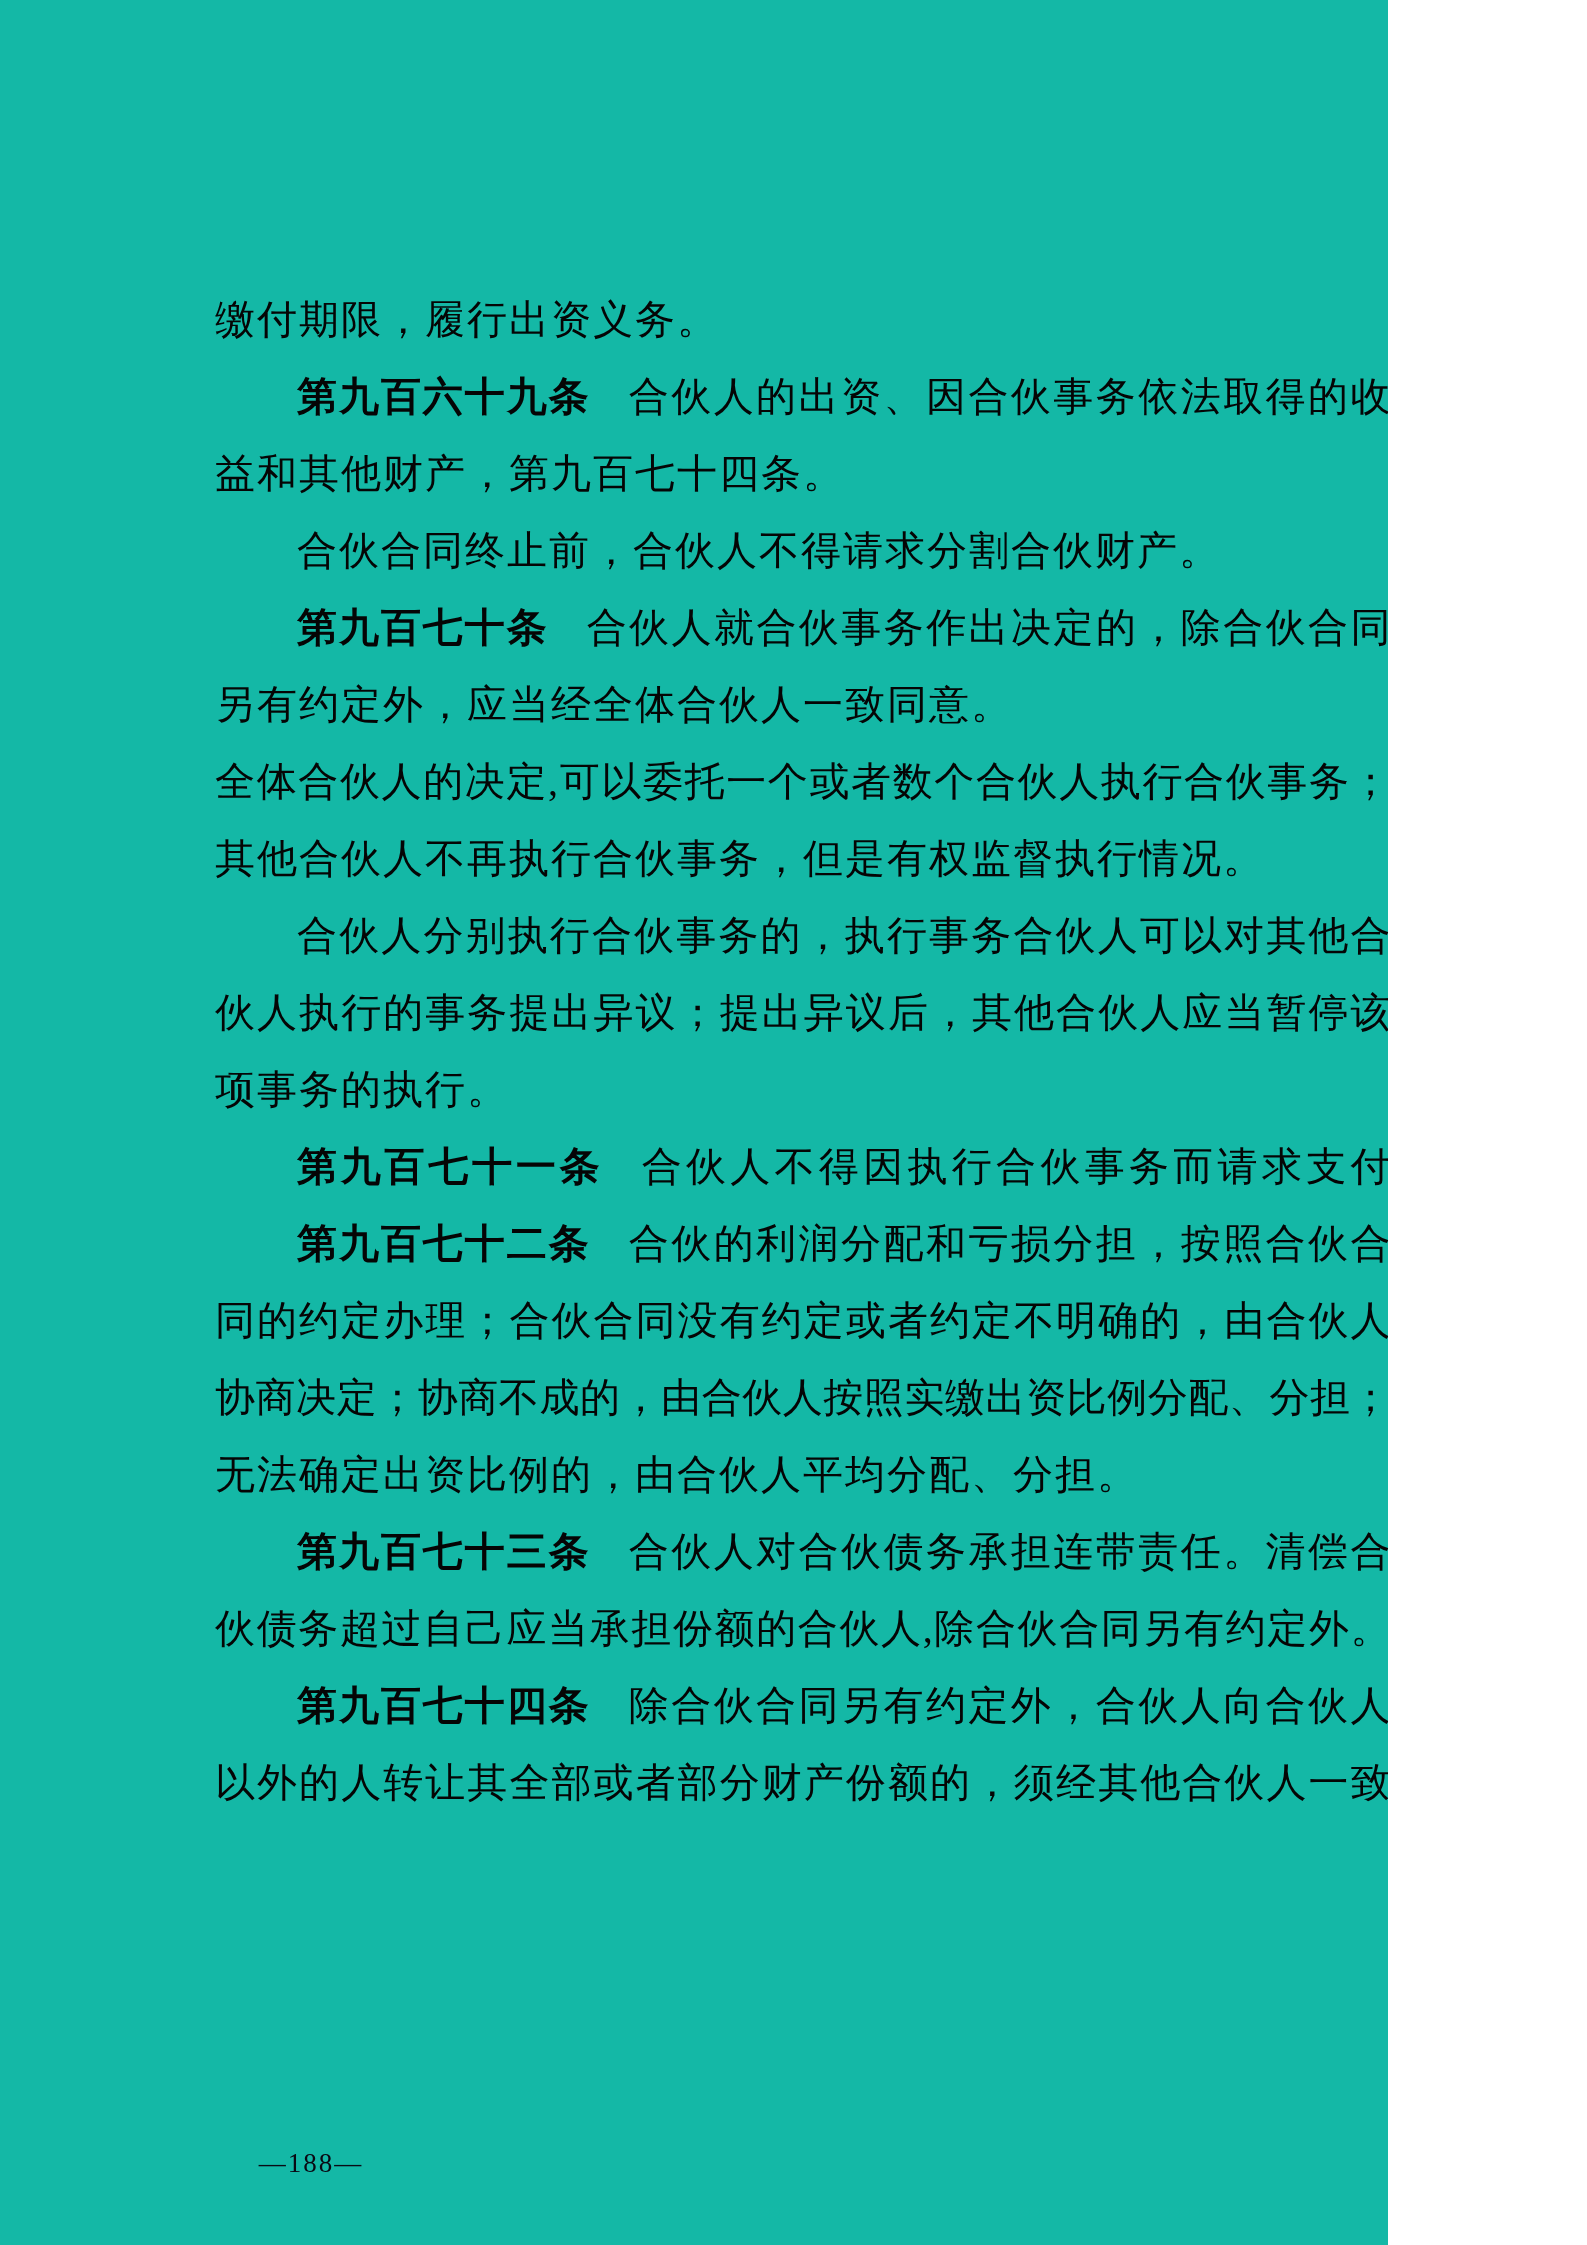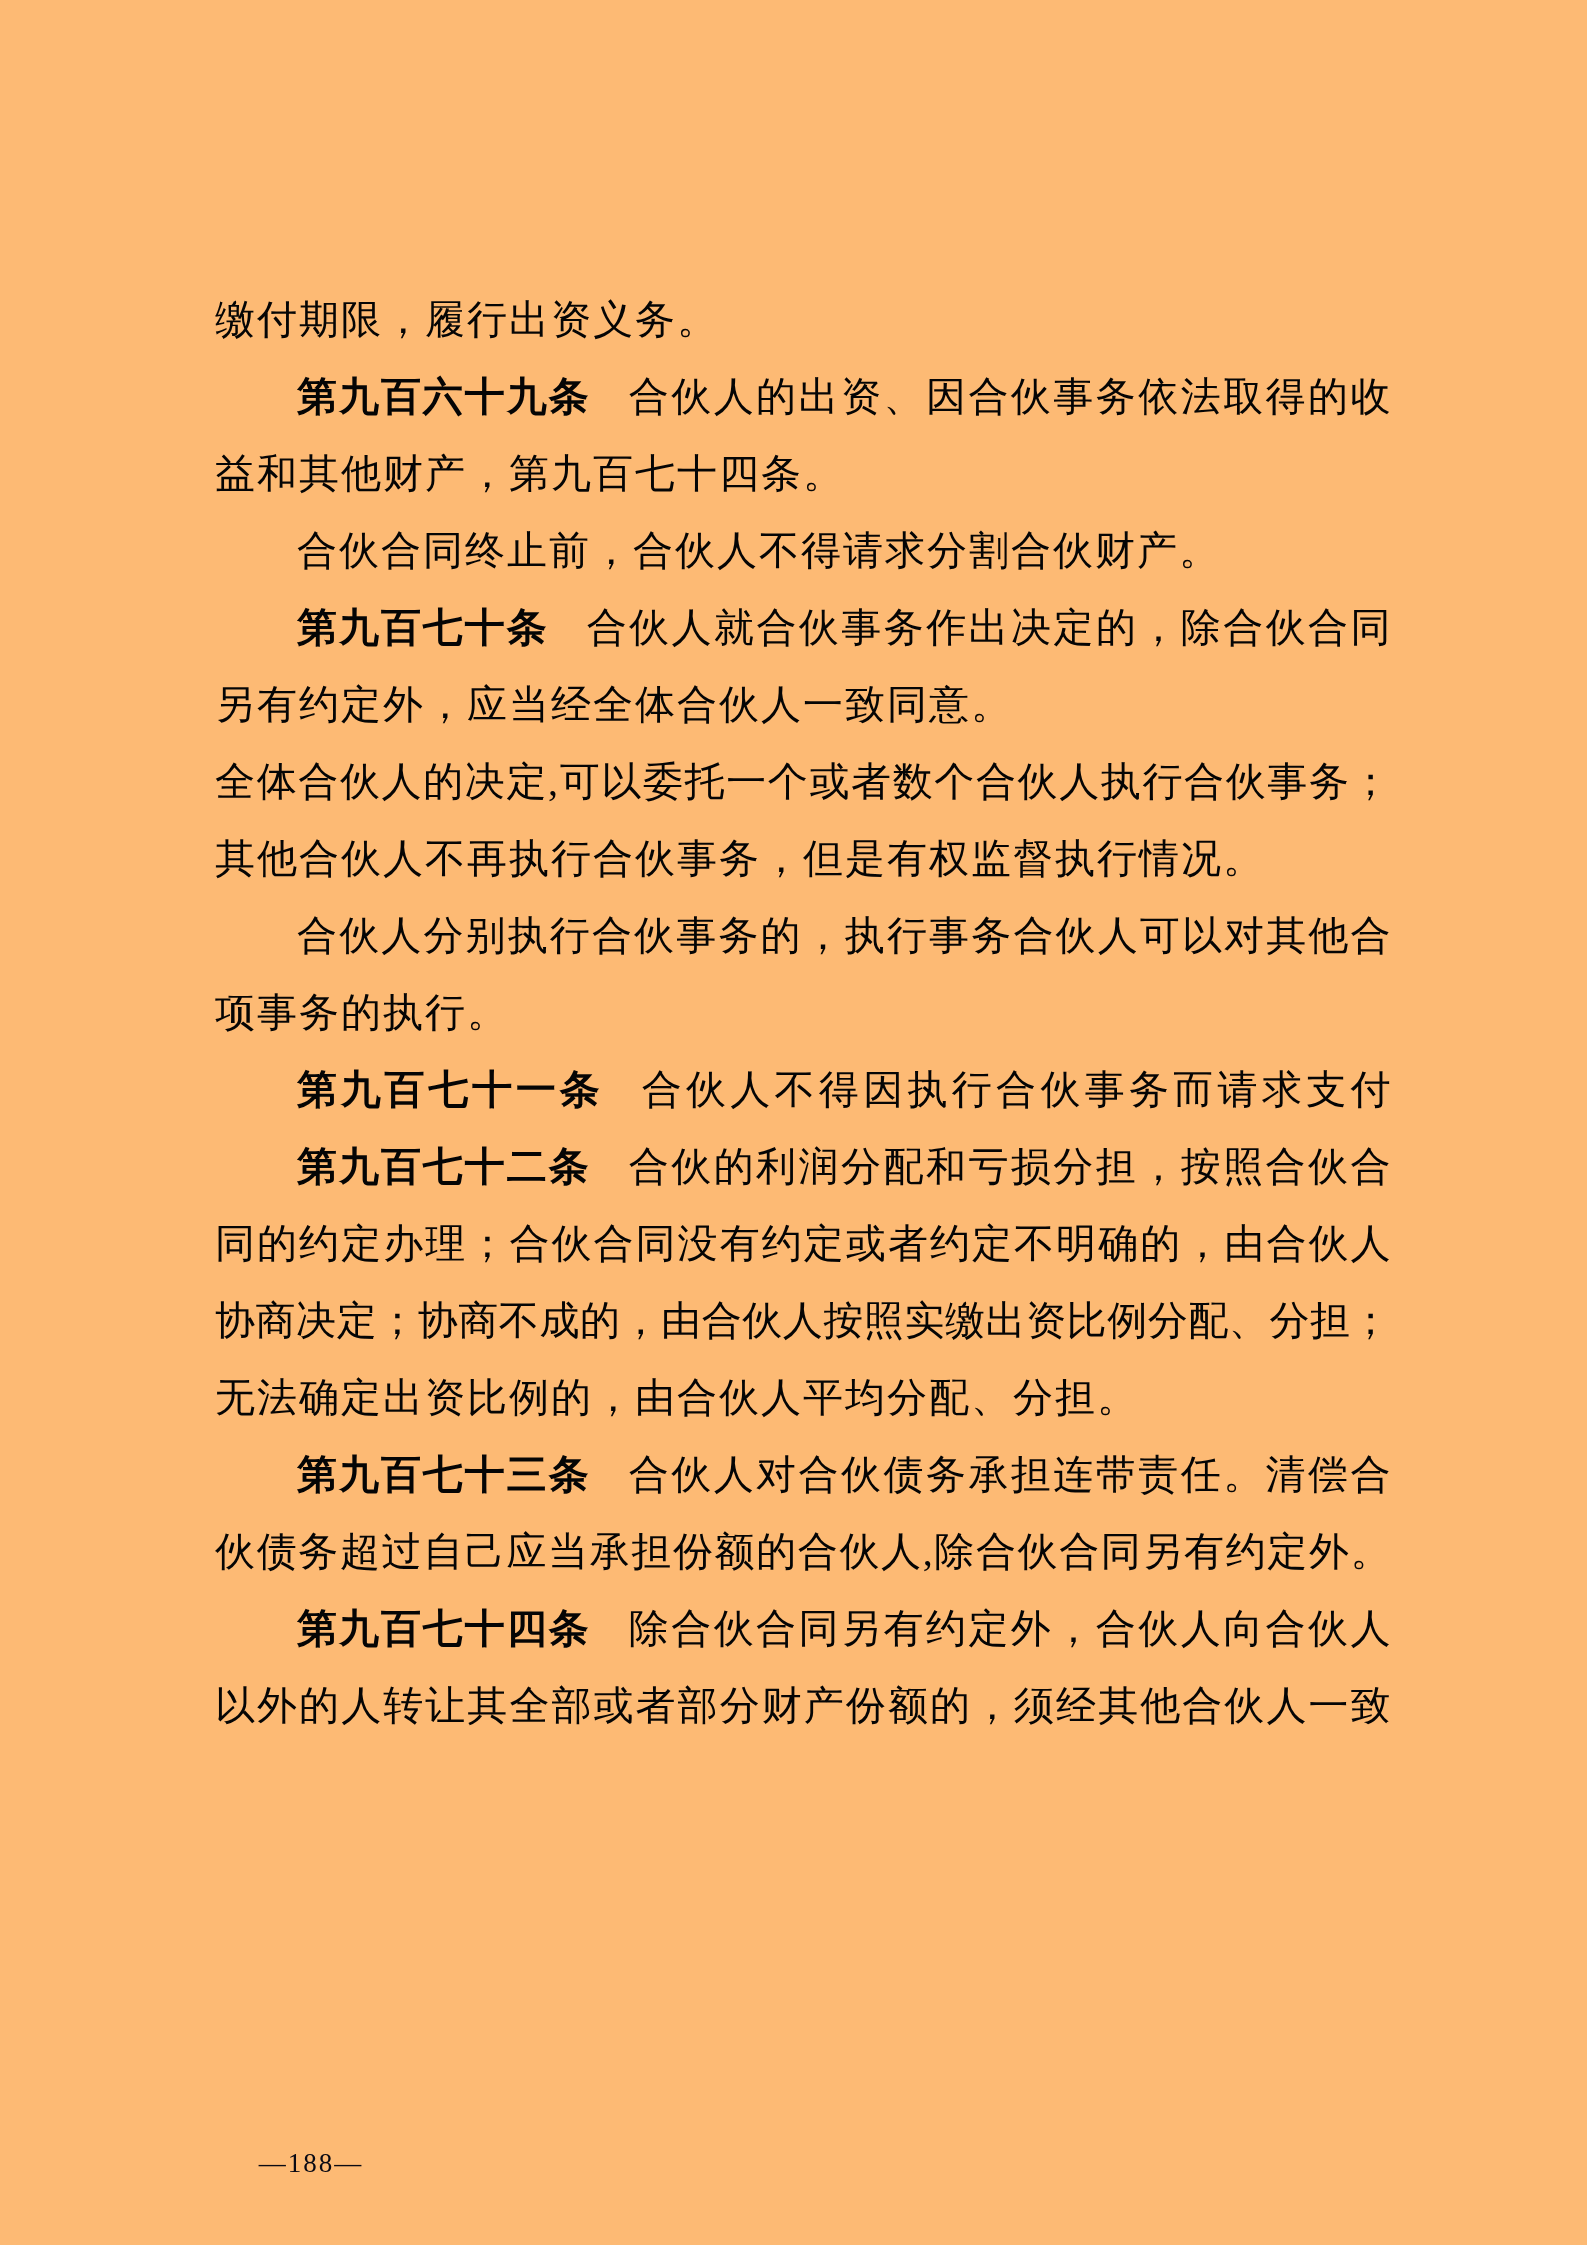--- a/index.html
+++ b/index.html
@@ -2,23 +2,23 @@
 <html><head>
 <meta charset="utf-8">
 <style>
   html, body {
     margin: 0;
     padding: 0;
     background: #ffffff;
   }
   .page {
     position: relative;
-    width: 1587px;
+    width: 1388px;
     height: 2245px;
-    background: #fdba74;
+    background: #14b8a6;
     overflow: hidden;
     font-family: "Liberation Serif", serif;
     color: #050505;
   }
   .body-block {
     position: absolute;
     left: 215px;
     top: 281px;
     width: 1176px;
   }
@@ -67,20 +67,21 @@
   <div class="body-block" id="lines-container">
       <div class="line"><span>缴付期限，履行出资义务。</span></div>
       <div class="line fill indent"><span class="term">第九百六十九条</span><span>合伙人的出资、因合伙事务依法取得的收</span></div>
       <div class="line"><span>益和其他财产，第九百七十四条。</span></div>
       <div class="line indent"><span>合伙合同终止前，合伙人不得请求分割合伙财产。</span></div>
       <div class="line fill indent"><span class="term">第九百七十条</span><span>合伙人就合伙事务作出决定的，除合伙合同</span></div>
       <div class="line"><span>另有约定外，应当经全体合伙人一致同意。</span></div>
       <div class="line fill"><span>全体合伙人的决定,可以委托一个或者数个合伙人执行合伙事务；</span></div>
       <div class="line"><span>其他合伙人不再执行合伙事务，但是有权监督执行情况。</span></div>
       <div class="line fill indent"><span>合伙人分别执行合伙事务的，执行事务合伙人可以对其他合</span></div>
+      <div class="line fill"><span>伙人执行的事务提出异议；提出异议后，其他合伙人应当暂停该</span></div>
       <div class="line"><span>项事务的执行。</span></div>
       <div class="line fill indent"><span class="term">第九百七十一条</span><span>合伙人不得因执行合伙事务而请求支付</span></div>
       <div class="line fill indent"><span class="term">第九百七十二条</span><span>合伙的利润分配和亏损分担，按照合伙合</span></div>
       <div class="line fill"><span>同的约定办理；合伙合同没有约定或者约定不明确的，由合伙人</span></div>
       <div class="line fill"><span>协商决定；协商不成的，由合伙人按照实缴出资比例分配、分担；</span></div>
       <div class="line"><span>无法确定出资比例的，由合伙人平均分配、分担。</span></div>
       <div class="line fill indent"><span class="term">第九百七十三条</span><span>合伙人对合伙债务承担连带责任。清偿合</span></div>
       <div class="line fill"><span>伙债务超过自己应当承担份额的合伙人,除合伙合同另有约定外。</span></div>
       <div class="line fill indent"><span class="term">第九百七十四条</span><span>除合伙合同另有约定外，合伙人向合伙人</span></div>
       <div class="line fill"><span>以外的人转让其全部或者部分财产份额的，须经其他合伙人一致</span></div>

